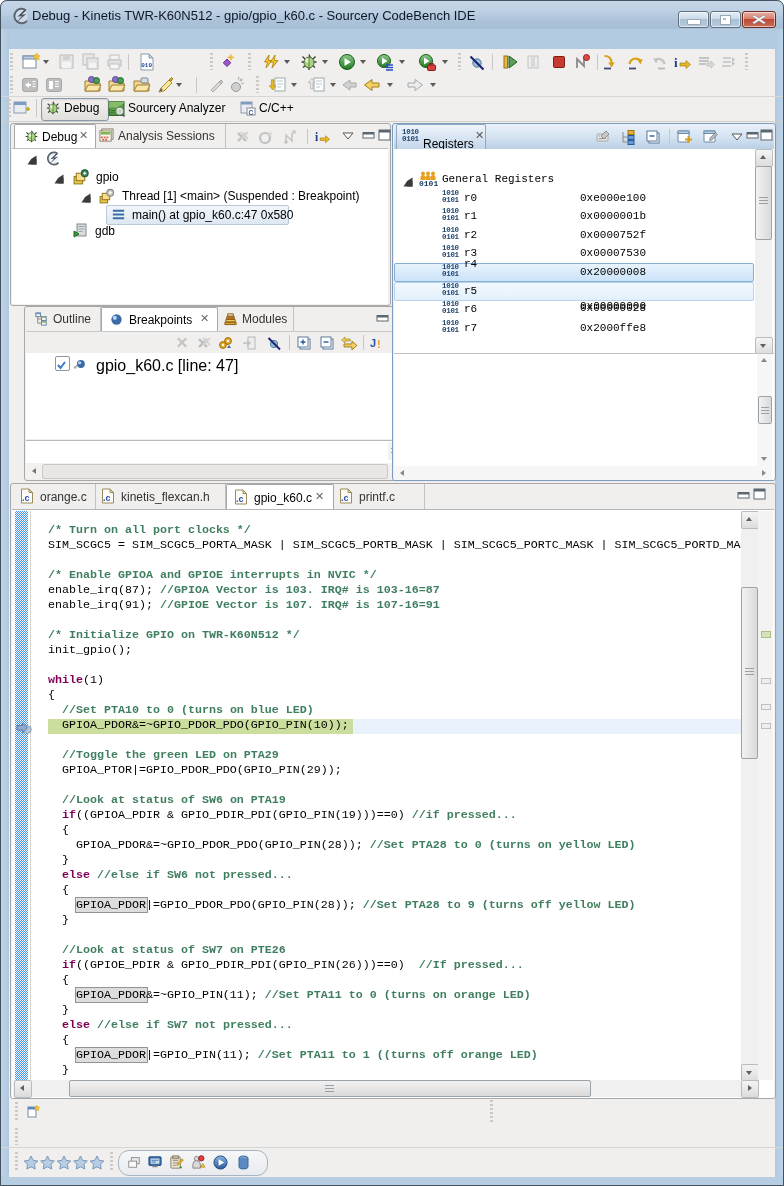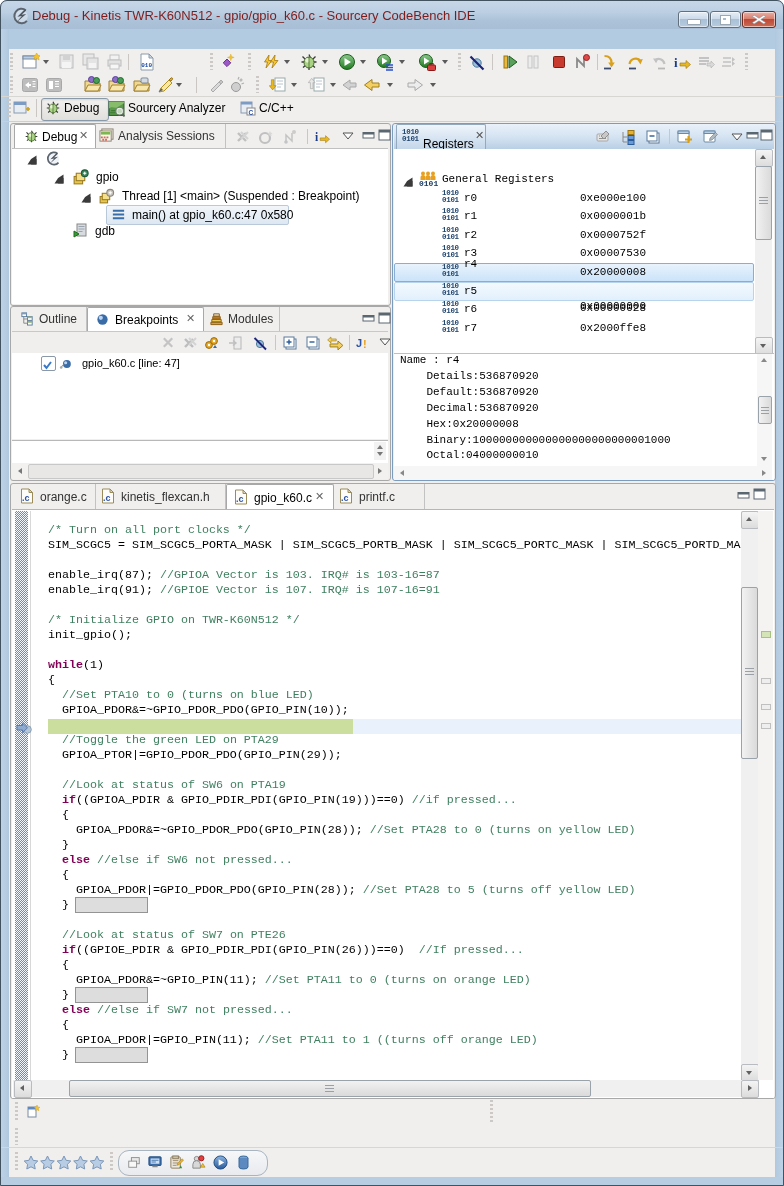--- a/index.html
+++ b/index.html
@@ -1,21 +1,21 @@
 <!DOCTYPE html>
 <html><head>
 <meta charset="utf-8">
 <style>
 html,body{margin:0;padding:0;}
 body{width:784px;height:1186px;overflow:hidden;font-family:"Liberation Sans",sans-serif;background:#fff;}
 .abs{position:absolute;}
 #win{position:relative;width:784px;height:1186px;background:#b3cbe1;border-radius:7px 7px 0 0;}
 #winborder{position:absolute;inset:0;border:1px solid #43525f;border-radius:7px 7px 0 0;pointer-events:none;z-index:90;}
 #titlebar{position:absolute;left:1px;top:1px;width:782px;height:28px;border-radius:6px 6px 0 0;background:linear-gradient(180deg,#c7d7e8 0%,#bccfe3 40%,#abc2d8 70%,#a7bed6 100%);}
-#title-text{position:absolute;left:32px;top:8px;font-size:13px;color:#7f1d1d;text-align:right;}
+#title-text{position:absolute;left:32px;top:8px;font-size:13px;color:#0f172a;text-align:right;}
 .capbtn{position:absolute;top:11px;height:15px;border:1px solid #62707e;border-radius:3px;background:linear-gradient(180deg,#e6eef5 0%,#cbdae9 45%,#a9c0d6 50%,#b7cbde 100%);box-shadow:inset 0 0 0 1px rgba(255,255,255,.55);}
 #btn-close{background:linear-gradient(180deg,#e8b0a5 0%,#d97f6d 45%,#bf4837 50%,#c96c54 100%);border-color:#6e2c22;}
 #menubar{position:absolute;left:1px;top:29px;width:782px;height:20px;background:linear-gradient(180deg,#fdfdfe,#eef2f7);border-bottom:1px solid #e2e6ec;}
 .menu{position:absolute;top:3px;font-size:12px;color:#1a1a1a;}
 .menu u{text-decoration:underline;}
 #maincanvas{position:absolute;left:9px;top:49px;width:766px;height:1128px;background:#f0efee;}
 #winleft{position:absolute;left:1px;top:29px;width:8px;height:1148px;background:linear-gradient(90deg,#bdd2e6,#b0c8de);}
 #winright{position:absolute;left:775px;top:29px;width:8px;height:1148px;background:linear-gradient(90deg,#b0c8de,#bdd2e6);}
 #winbottom{position:absolute;left:1px;top:1177px;width:782px;height:8px;background:#b7cde2;}
 .toolsep{position:absolute;width:1px;background:#c9c6c3;}
@@ -33,21 +33,21 @@
 
 .sb-track{position:absolute;background:#f0f0f0;}
 .sb-thumb{position:absolute;background:linear-gradient(180deg,#f2f2f2,#dadada);border:1px solid #9aa2aa;border-radius:2px;}
 .sb-thumbv{background:linear-gradient(90deg,#f2f2f2,#dadada);}
 .sb-btn{position:absolute;background:linear-gradient(180deg,#f4f4f4,#dcdcdc);border:1px solid #b8bcc0;border-radius:2px;}
 .tri{position:absolute;width:0;height:0;}
 .grip{position:absolute;background-image:repeating-linear-gradient(90deg,#9aa0a6 0 1px,transparent 1px 3px);}
 .gripv{position:absolute;background-image:repeating-linear-gradient(180deg,#9aa0a6 0 1px,transparent 1px 3px);}
 .regic{position:absolute;width:17px;height:13px;font-family:"Liberation Mono",monospace;font-size:7.5px;font-weight:bold;color:#24476e;line-height:6.5px;letter-spacing:-0.3px;}
 .regic::before{content:"1010\A 0101";white-space:pre;}
-.c-com{color:#3f7f5f;}
+.c-com{color:#3f7f5f;font-weight:bold;}
 .c-kw{color:#7f0055;font-weight:bold;}
 .occ{background:#ddd;outline:1px solid #949494;}
 </style>
 </head>
 <body>
 <div id="win">
   <div id="titlebar"></div>
   <div id="winleft"></div>
     <div id="winright"></div>
     <div id="winbottom"></div>
@@ -381,21 +381,21 @@
         </svg>
       <div class="tl" style="left:120px;top:59px;font-size:12px">main() at gpio_k60.c:47 0x580</div>
       <svg class="ic" style="left:60px;top:73px;width:16px;height:16px" viewBox="0 0 16 16">
           <rect x="5" y="2" width="9" height="12" fill="#d8dce0" stroke="#888"></rect>
           <path d="M6.5 4.5 h6 M6.5 7 h6 M6.5 9.5 h4" stroke="#9aa4ae" stroke-width="1"></path>
           <path d="M2 9 l5 3 -5 3 z" fill="#3a9a3a" stroke="#1c6c1c"></path>
         </svg>
       <div class="tl" style="left:83px;top:75px;font-size:12px">gdb</div>
     </div>
   </div>
-  <div id="panel-break" class="panel" style="left:10px;top:306px;width:379px;height:173px;">
+  <div id="panel-break" class="panel" style="left:24px;top:306px;width:379px;height:173px;">
     <div class="ptab" style="left:3px;width:72px;">
       <svg class="ic" style="left:6px;top:4px;width:15px;height:15px" viewBox="0 0 16 16">
           <rect x="2" y="2" width="5" height="4" fill="#fff" stroke="#5a7a9a"></rect>
           <rect x="2" y="2" width="5" height="1.6" fill="#7d9cc4"></rect>
           <rect x="8" y="6" width="5" height="4" fill="#fff" stroke="#5a7a9a"></rect>
           <rect x="8" y="6" width="5" height="1.6" fill="#9ab87a"></rect>
           <rect x="8" y="11" width="5" height="4" fill="#fff" stroke="#5a7a9a"></rect>
           <rect x="8" y="11" width="5" height="1.6" fill="#9ab87a"></rect>
           <path d="M4 6 v7 h4 M4 8.5 h4" stroke="#888" fill="none"></path>
         </svg>
@@ -476,21 +476,21 @@
     <div class="pbody" style="left:1px;top:46px;width:376px;height:86px;">
       <div class="abs" style="left:29px;top:3px;width:13px;height:13px;background:#fff;border:1px solid #8a98a8;border-radius:2px"><svg width="11" height="11" viewBox="0 0 11 11">
             <path d="M2 5 l2.5 3 L9 2" stroke="#3a78c8" stroke-width="2" fill="none"></path>
           </svg></div>
       <svg class="ic" style="left:47px;top:4px;width:14px;height:14px" viewBox="0 0 16 16">
           <circle cx="9" cy="8" r="4.5" fill="#3a6ca8"></circle>
           <circle cx="7.6" cy="6.6" r="1.8" fill="#bcd4f0"></circle>
           <path d="M2 12 l4-4" stroke="#888" stroke-width="1.2"></path>
           <circle cx="2.5" cy="12" r="1.5" fill="#aaa"></circle>
         </svg>
-      <div class="tl" style="left:70px;top:4px;font-size:11px">gpio_k60.c [line: 47]</div>
+      <div class="tl" style="left:70px;top:4px;font-size:16px">gpio_k60.c [line: 47]</div>
     </div>
     <div class="abs" style="left:1px;top:133px;width:376px;height:22px;background:#fff;border-top:1px solid #b8b8b8;"></div>
     <div class="abs" style="left:363px;top:135px;width:12px;height:18px;background:#f2f2f2">
         <div class="tri" style="left:3px;top:3px;border-left:3.5px solid transparent;border-right:3.5px solid transparent;border-bottom:4px solid #777"></div>
         <div class="tri" style="left:3px;top:10px;border-left:3.5px solid transparent;border-right:3.5px solid transparent;border-top:4px solid #777"></div>
       </div>
     <div class="sb-track" style="left:1px;top:156px;width:376px;height:16px;background:#f2f1f0">
       <div class="tri" style="left:6px;top:5px;border-top:3.5px solid transparent;border-bottom:3.5px solid transparent;border-right:4px solid #777"></div>
       <div class="tri" style="right:6px;top:5px;border-top:3.5px solid transparent;border-bottom:3.5px solid transparent;border-left:4px solid #777"></div>
       <div class="sb-thumb" style="left:16px;top:1px;width:344px;height:13px;background:#e8e7e6;border-color:#c8c8c8"></div>
@@ -590,21 +590,20 @@
             <div class="grip" style="left:3px;top:30px;width:9px;height:9px;background-image:repeating-linear-gradient(180deg,#9aa0a6 0 1px,transparent 1px 3px)"></div>
           </div>
         <div class="sb-btn" style="left:0px;top:188px;width:16px;height:16px">
             <div class="tri" style="left:4px;top:6px;border-left:3.5px solid transparent;border-right:3.5px solid transparent;border-top:4.5px solid #606060"></div>
           </div>
       </div>
 
     </div>
 
     <div class="pbody mono" style="left:1px;top:229px;width:380px;height:126px;border-top:1px solid #c0c0c0;font-size:11px;color:#000;">
-      <div class="tl" style="left:6px;top:-1px;line-height:15.9px">Name : r4<br>    Details:536870920<br>    Default:536870920<br>    Decimal:536870920<br>    Hex:0x20000008<br>    Binary:100000000000000000000000001000<br>    Octal:04000000010</div>
       <div class="sb-track" style="left:363px;top:0;width:15px;height:112px;background:#f6f6f6">
         <div class="tri" style="left:4px;top:4px;border-left:3.5px solid transparent;border-right:3.5px solid transparent;border-bottom:4.5px solid #888"></div>
         <div class="sb-thumb sb-thumbv" style="left:1px;top:42px;width:12px;height:26px">
             <div class="grip" style="left:2px;top:10px;width:8px;height:7px;background-image:repeating-linear-gradient(180deg,#9aa0a6 0 1px,transparent 1px 3px)"></div>
           </div>
         <div class="tri" style="left:4px;top:103px;border-left:3.5px solid transparent;border-right:3.5px solid transparent;border-top:4.5px solid #888"></div>
       </div>
       <div class="sb-track" style="left:0;top:112px;width:378px;height:14px;background:#f6f6f6">
         <div class="tri" style="left:6px;top:4px;border-top:3.5px solid transparent;border-bottom:3.5px solid transparent;border-right:4.5px solid #888"></div>
         <div class="tri" style="right:6px;top:4px;border-top:3.5px solid transparent;border-bottom:3.5px solid transparent;border-left:4.5px solid #888"></div>
@@ -665,20 +664,21 @@
           <circle cx="11.5" cy="7.5" r="3.8" fill="#b4c6d8" stroke="#8aa0b4"></circle>
           <path d="M1 3.5 h5.5 V1 l5 4.8 -5 4.8 V8 H1 z" fill="#8fabd0" stroke="#5a7aa8" stroke-width="1"></path>
         </svg>
 
       <div class="abs occ" style="left:64px;top:388px;width:71px;height:14px"></div>
       <div class="abs occ" style="left:64px;top:478px;width:71px;height:14px"></div>
       <div class="abs occ" style="left:64px;top:538px;width:71px;height:14px"></div>
       <pre class="mono abs" id="code" style="left:36px;top:13px;margin:0;font-size:11.67px;line-height:15px;color:#000"><span class="c-com">/* Turn on all port clocks */</span>
 SIM_SCGC5 = SIM_SCGC5_PORTA_MASK | SIM_SCGC5_PORTB_MASK | SIM_SCGC5_PORTC_MASK | SIM_SCGC5_PORTD_MASK;
 
+<span class="c-com">/* Enable GPIOA and GPIOE interrupts in NVIC */</span>
 enable_irq(87); <span class="c-com">//GPIOA Vector is 103. IRQ# is 103-16=87</span>
 enable_irq(91); <span class="c-com">//GPIOE Vector is 107. IRQ# is 107-16=91</span>
 
 <span class="c-com">/* Initialize GPIO on TWR-K60N512 */</span>
 init_gpio();
 
 <span class="c-kw">while</span>(1)
 {
   <span class="c-com">//Set PTA10 to 0 (turns on blue LED)</span>
   GPIOA_PDOR&amp;=~GPIO_PDOR_PDO(GPIO_PIN(10));
@@ -686,21 +686,21 @@
   <span class="c-com">//Toggle the green LED on PTA29</span>
   GPIOA_PTOR|=GPIO_PDOR_PDO(GPIO_PIN(29));
 
   <span class="c-com">//Look at status of SW6 on PTA19</span>
   <span class="c-kw">if</span>((GPIOA_PDIR &amp; GPIO_PDIR_PDI(GPIO_PIN(19)))==0) <span class="c-com">//if pressed...</span>
   {
     GPIOA_PDOR&amp;=~GPIO_PDOR_PDO(GPIO_PIN(28)); <span class="c-com">//Set PTA28 to 0 (turns on yellow LED)</span>
   }
   <span class="c-kw">else</span> <span class="c-com">//else if SW6 not pressed...</span>
   {
-    GPIOA_PDOR|=GPIO_PDOR_PDO(GPIO_PIN(28)); <span class="c-com">//Set PTA28 to 5 (turns off yellow LED)</span>
+    GPIOA_PDOR|=GPIO_PDOR_PDO(GPIO_PIN(28)); <span class="c-com">//Set PTA28 to 9 (turns off yellow LED)</span>
   }
 
   <span class="c-com">//Look at status of SW7 on PTE26</span>
   <span class="c-kw">if</span>((GPIOE_PDIR &amp; GPIO_PDIR_PDI(GPIO_PIN(26)))==0)  <span class="c-com">//If pressed...</span>
   {
     GPIOA_PDOR&amp;=~GPIO_PIN(11); <span class="c-com">//Set PTA11 to 0 (turns on orange LED)</span>
   }
   <span class="c-kw">else</span> <span class="c-com">//else if SW7 not pressed...</span>
   {
     GPIOA_PDOR|=GPIO_PIN(11); <span class="c-com">//Set PTA11 to 1 ((turns off orange LED)</span>

